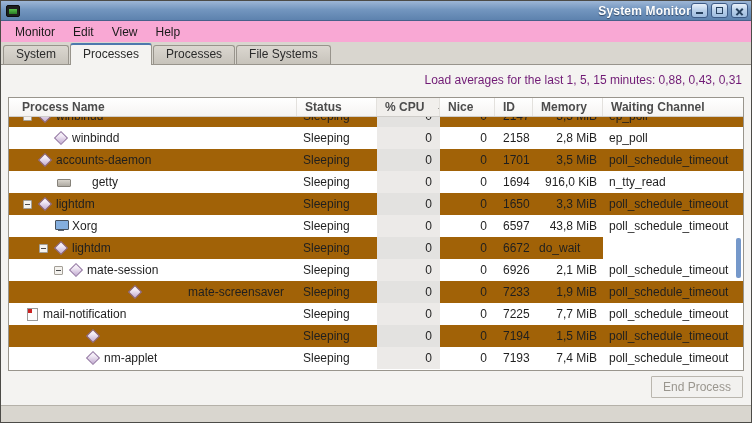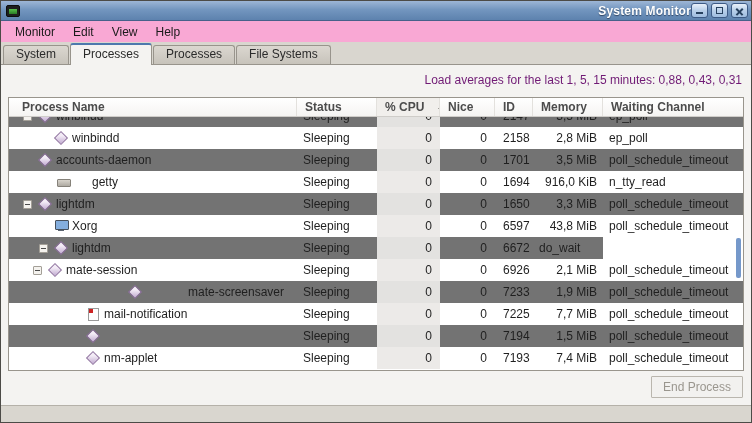--- a/index.html
+++ b/index.html
@@ -43,21 +43,21 @@
   .thead { height:19px; background:linear-gradient(#ffffff,#f5f4f2); border-bottom:1px solid #cfcdc9; }
   .th { font-weight:bold; color:#4c4c4c; line-height:18px; padding:0 6px 0 8px; border-right:1px solid #e3e1dd; overflow:hidden; white-space:nowrap; }
   .th:first-child { padding-left:13px; }
   .th:last-child { border-right:none; }
   .th.sorted { background:#f1efec; }
   .sort-arrow { display:inline-block; width:0; height:0; border-left:4px solid transparent; border-right:4px solid transparent;
     border-bottom:5px solid #6e6a64; margin-left:14px; vertical-align:2px; }
 
   .tbody { background:#fff; }
   .row { height:22px; cursor:default; }
-  .row.stripe .cell { background:#737373; }
+  .row.stripe .cell { background:#a16207; }
   .row.stripe .cpu-cell { background:#e3e2e0; }
   .cell { line-height:22px; white-space:nowrap; overflow:hidden; color:#1f1f1f; background:#fff; }
   .cpu-cell { background:#eceae8; }
   .num { text-align:right; padding-right:8px; }
   .mem { text-align:right; padding-right:6px; }
   .left-pad { padding-left:6px; }
   .id-cell { padding-left:8px; }
 
   .name-cell { display:flex; align-items:center; }
   .exp-slot { flex:0 0 17px; display:flex; align-items:center; }
@@ -236,21 +236,21 @@
       <span class="name-label">lightdm</span>
     </div>
     <div class="cell left-pad">Sleeping</div>
     <div class="cell cpu-cell num">0</div>
     <div class="cell num">0</div>
     <div class="cell id-cell">6672</div>
     <div class="cell left-pad">do_wait</div>
   </div>
 
   <div class="grid row">
-    <div class="cell name-cell" style="padding-left: 23px;">
+    <div class="cell name-cell" style="padding-left: 44px;">
       <span class="exp-slot">
                 <span class="expander"></span>
               </span>
       <span class="proc-icon icon-diamond"></span>
       <span class="name-label">mate-session</span>
     </div>
     <div class="cell left-pad">Sleeping</div>
     <div class="cell cpu-cell num">0</div>
     <div class="cell num">0</div>
     <div class="cell id-cell">6926</div>
@@ -266,21 +266,21 @@
     </div>
     <div class="cell left-pad">Sleeping</div>
     <div class="cell cpu-cell num">0</div>
     <div class="cell num">0</div>
     <div class="cell id-cell">7233</div>
     <div class="cell mem">1,9 MiB</div>
     <div class="cell left-pad">poll_schedule_timeout</div>
   </div>
 
   <div class="grid row">
-    <div class="cell name-cell" style="padding-left: 61px;">
+    <div class="cell name-cell" style="">
       <span class="exp-slot"></span>
       <span class="proc-icon icon-mail"></span>
       <span class="name-label">mail-notification</span>
     </div>
     <div class="cell left-pad">Sleeping</div>
     <div class="cell cpu-cell num">0</div>
     <div class="cell num">0</div>
     <div class="cell id-cell">7225</div>
     <div class="cell mem">7,7 MiB</div>
     <div class="cell left-pad">poll_schedule_timeout</div>

